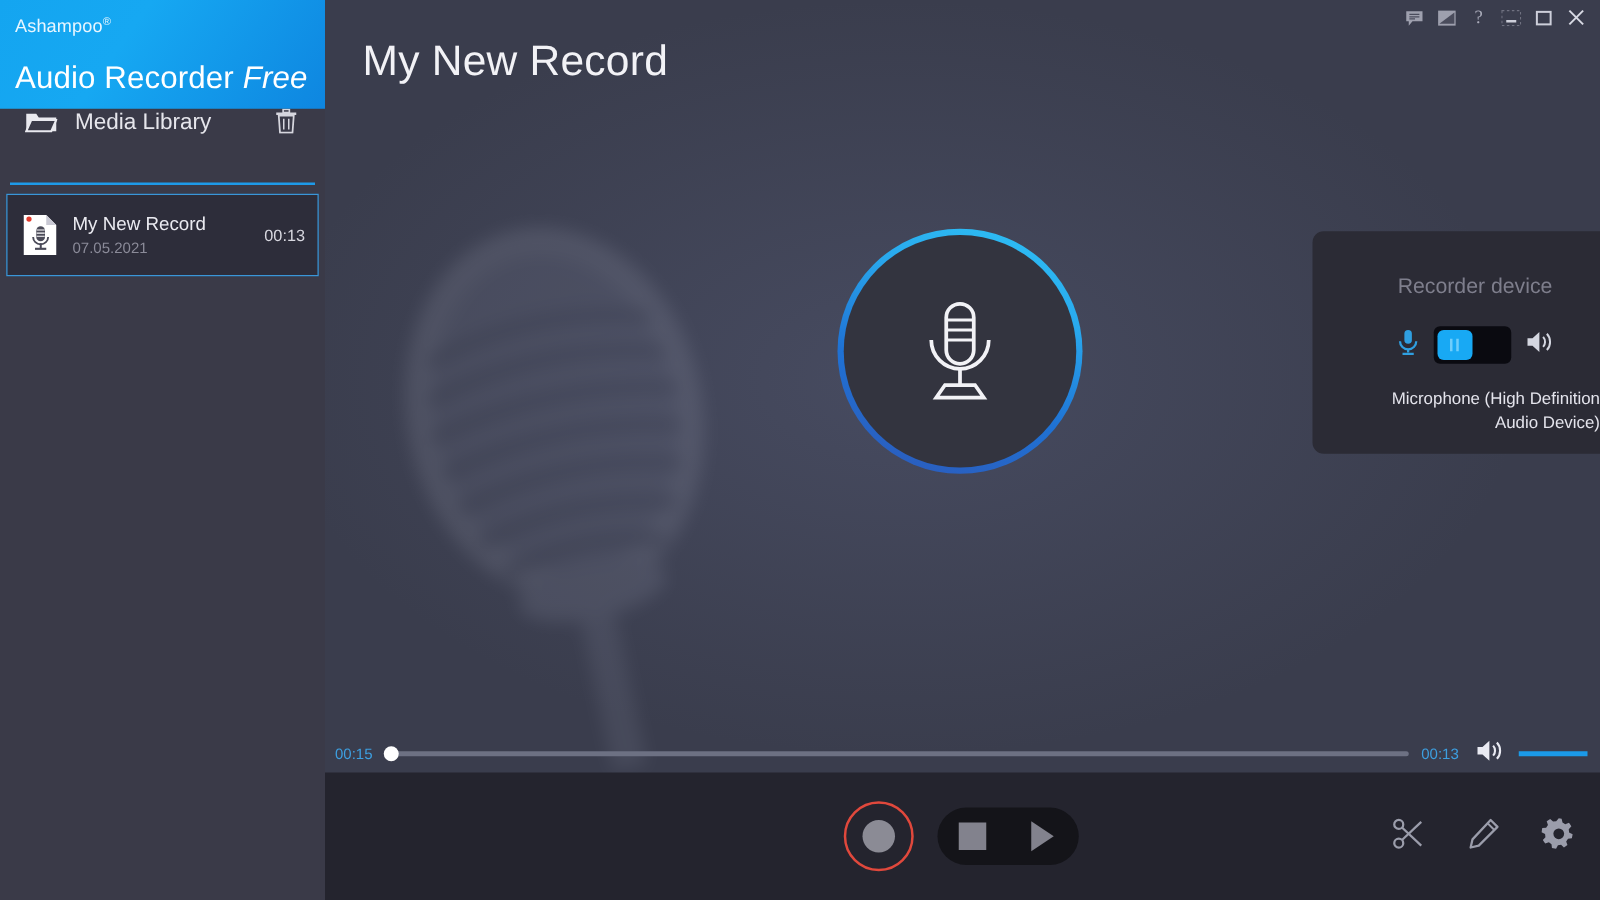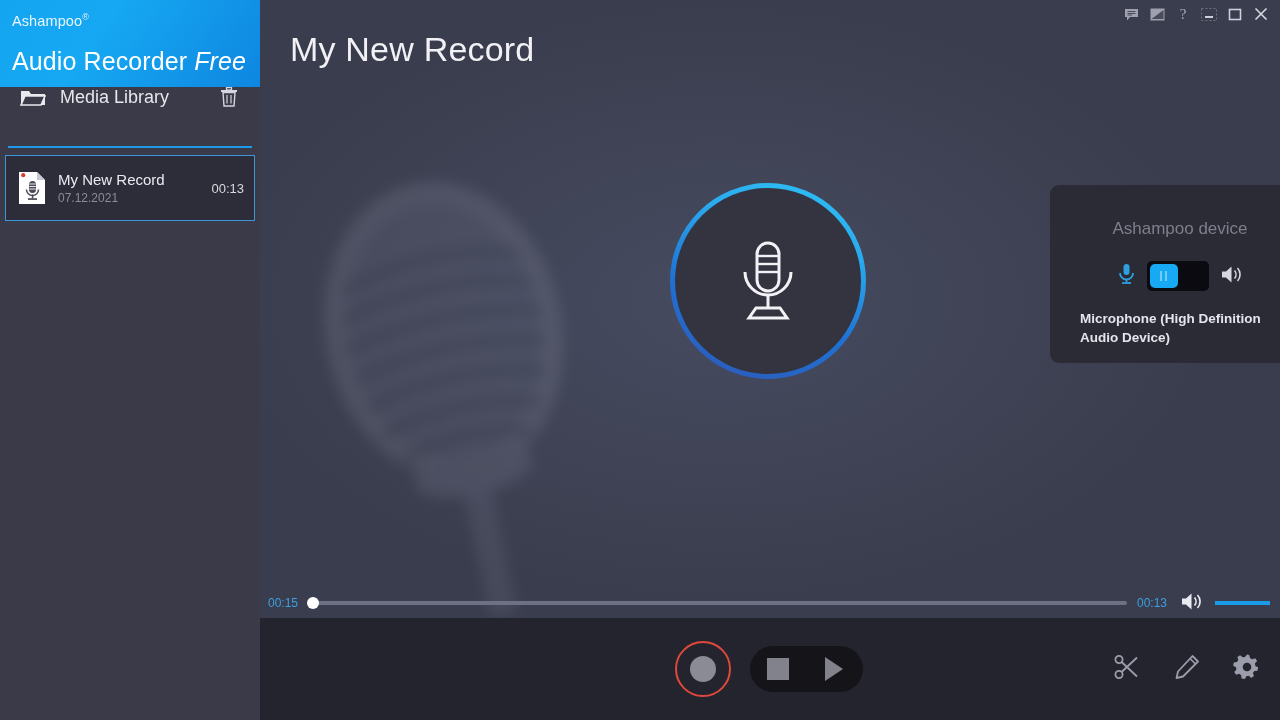--- a/index.html
+++ b/index.html
@@ -115,22 +115,22 @@
   #toggle-switch {
     width:62px; height:30px; background:#0a0a10; border-radius:5px;
     display:flex; align-items:center; padding:3px; cursor:pointer;
   }
   #toggle-knob {
     width:28px; height:24px; border-radius:5px; background:#18a9f4;
     display:flex; align-items:center; justify-content:center; gap:3px;
   }
   #toggle-knob i { width:2px; height:10px; background:#6fcdfb; display:block; }
   #device-name {
-    margin-top:18px; width:200px; text-align:left;
-    font-size:13.5px; color:#e4e4ec; font-weight:700; line-height:19px;
+    margin-top:18px; width:200px; text-align:right;
+    font-size:13.5px; color:#e4e4ec; font-weight:400; line-height:19px;
   }
 
   
   #player {
     position:absolute; left:0; bottom:102px; width:1020px; height:30px;
     display:flex; align-items:center; padding:0 10px 0 8px;
   }
   .time-lbl { font-size:12px; color:#3d9fe0; font-weight:400; flex:0 0 auto; }
   #seek-wrap { flex:1 1 auto; position:relative; height:16px; margin:0 10px; }
   #seek-track {
@@ -219,21 +219,21 @@
           </g>
           <g stroke="#ffffff" stroke-width="0.9">
             <line x1="11.3" y1="13" x2="17.8" y2="13"></line>
             <line x1="11.3" y1="15.5" x2="17.8" y2="15.5"></line>
             <line x1="11.3" y1="18" x2="17.8" y2="18"></line>
           </g>
         </svg>
       </span>
       <span class="meta">
         <span class="rec-title" style="display:block">My New Record</span>
-        <span class="rec-date" style="display:block">07.12.2021</span>
+        <span class="rec-date" style="display:block">07.05.2021</span>
       </span>
       <span class="rec-dur">00:13</span>
     </div>
 
   </div>
 
   <div id="main">
 
     <div id="bg-vignette"></div>
 
@@ -307,21 +307,21 @@
             <line x1="28" y1="34" x2="48" y2="34"></line>
           </g>
           <path d="M15 34 a23 23 0 0 0 46 0" fill="none" stroke="#f2f2f6" stroke-width="3"></path>
           <line x1="38" y1="57" x2="38" y2="70" stroke="#f2f2f6" stroke-width="3"></line>
           <path d="M19 80 L57 80 L50 70 L26 70 Z" fill="none" stroke="#f2f2f6" stroke-width="3"></path>
         </svg>
       </div>
     </div>
 
     <div id="device-panel">
-      <div id="device-title">Ashampoo device</div>
+      <div id="device-title">Recorder device</div>
       <div id="device-toggle-row">
         <span>
           <svg width="17" height="22" viewBox="0 0 17 22">
             <rect x="5.5" y="1" width="6" height="11" rx="3" fill="#2f9fe0"></rect>
             <path d="M2 10 a6.5 6.5 0 0 0 13 0" fill="none" stroke="#2f9fe0" stroke-width="1.8"></path>
             <line x1="8.5" y1="16" x2="8.5" y2="19" stroke="#2f9fe0" stroke-width="1.8"></line>
             <line x1="4" y1="20" x2="13" y2="20" stroke="#2f9fe0" stroke-width="1.8"></line>
           </svg>
         </span>
         <span id="toggle-switch">

